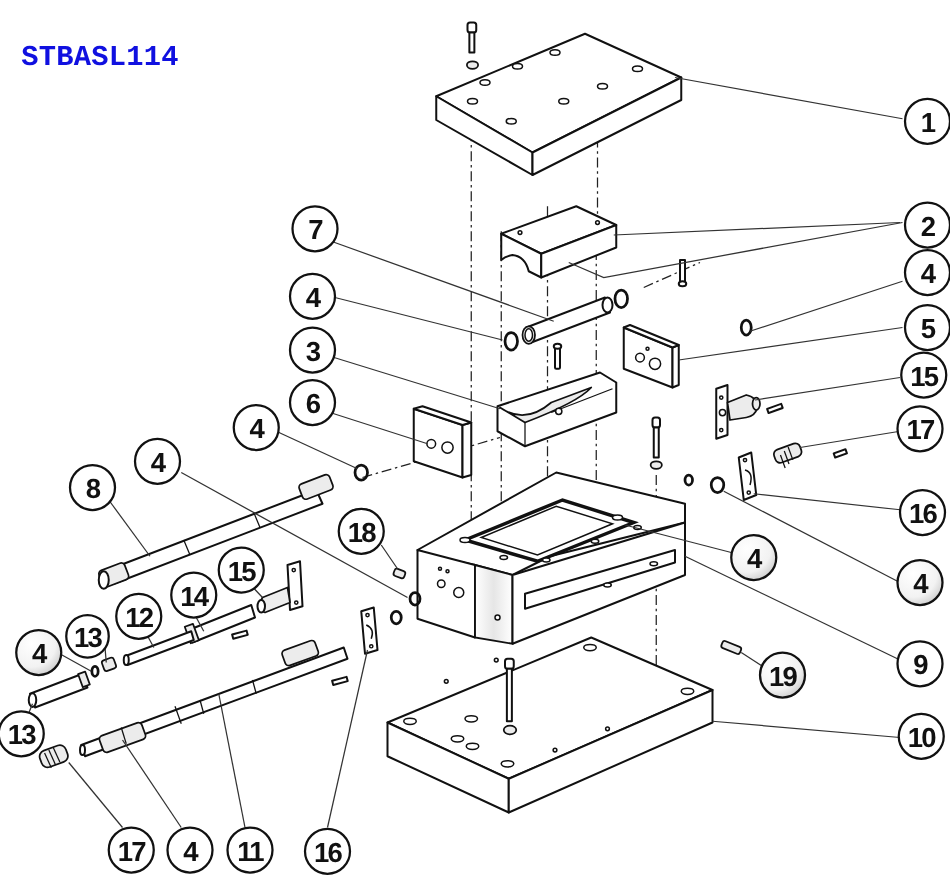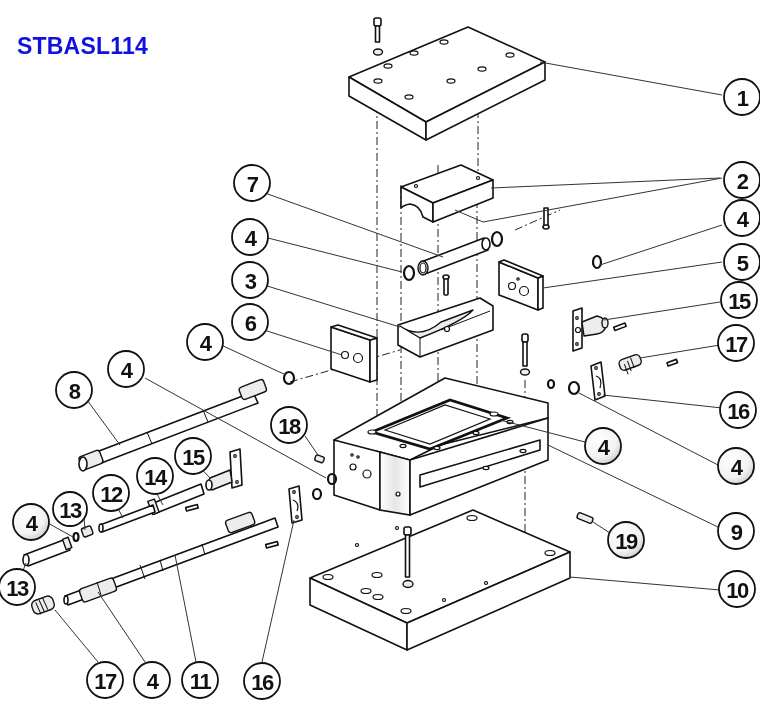--- a/index.html
+++ b/index.html
@@ -1,17 +1,17 @@
 <!DOCTYPE html>
 <html><head>
 <meta charset="utf-8">
 <style>
   html, body { margin: 0; padding: 0; background: #ffffff; }
   body { width: 760px; height: 712px; position: relative; overflow: hidden; font-family: "Liberation Sans", sans-serif; }
-  #title { position: absolute; left: 17px; top: 33px; font-family: Liberation Sans, sans-serif; font-weight: bold; font-size: 23px; color: #1010e0; letter-spacing: 0.2px; }
+  #title { position: absolute; left: 17px; top: 33px; font-family: Liberation Mono, monospace; font-weight: bold; font-size: 23px; color: #1010e0; letter-spacing: 0.2px; }
   svg#diagram { position: absolute; left: 0; top: 0; }
   .part { fill: #ffffff; stroke: #111; stroke-width: 1.6; stroke-linejoin: round; }
   .part-shade { fill: #ececec; stroke: #111; stroke-width: 1.4; stroke-linejoin: round; }
   .thin { fill: none; stroke: #111; stroke-width: 1; }
   .dash { fill: none; stroke: #222; stroke-width: 1; stroke-dasharray: 8 3 2 3; }
   .leader { fill: none; stroke: #333; stroke-width: 1; }
   .hole { fill: #fff; stroke: #111; stroke-width: 1.2; }
   .ring { fill: none; stroke: #111; stroke-width: 2.2; }
   .callout-circle { fill: #ffffff; stroke: #111; stroke-width: 1.8; }
   .callout-circle.shaded { fill: url(#shadeGrad); }

